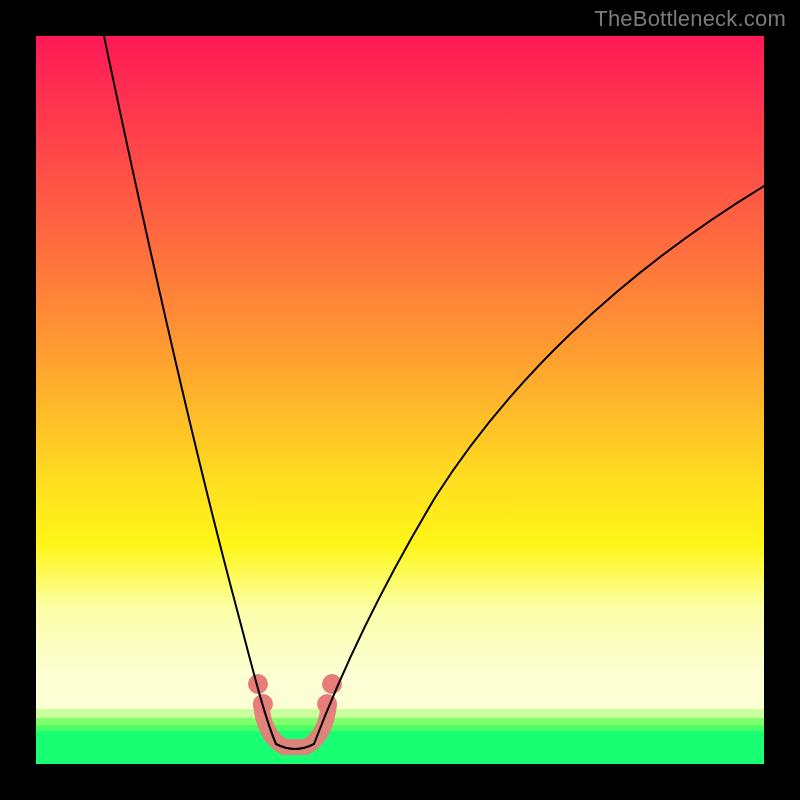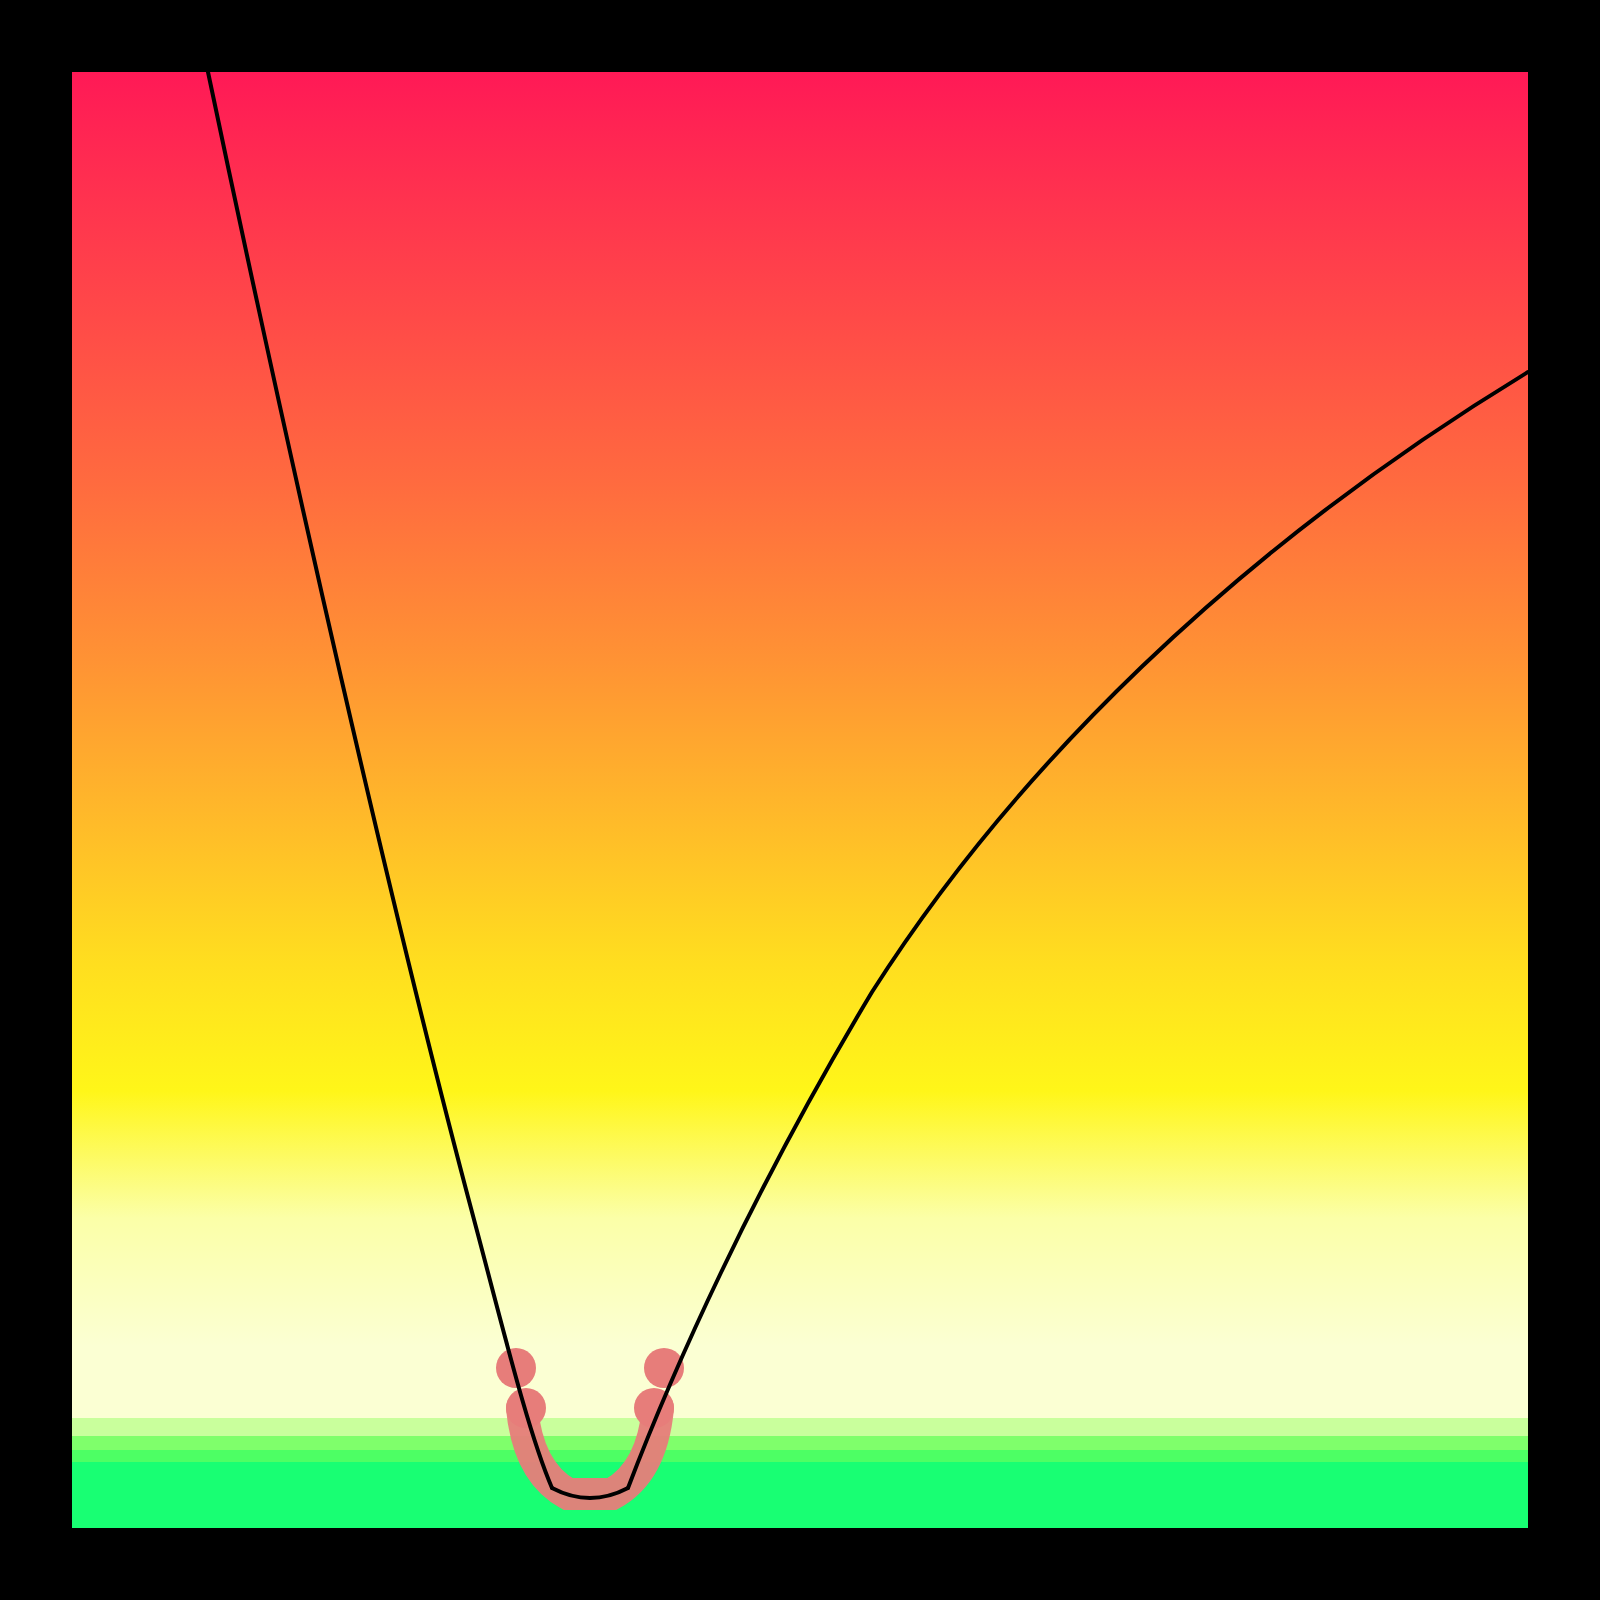--- a/index.html
+++ b/index.html
@@ -92,20 +92,21 @@
   }
   .basin-dot {
     fill: #e77d7a;
   }
 </style>
 </head>
 <body>
 
 <div class="frame">
 
+  <div class="watermark">TheBottleneck.com</div>
 
   <div class="plot-area">
 
     <div class="plot-gradient">
       <div class="gradient-main"></div>
       <div class="gradient-band band-paleyellow"></div>
       <div class="gradient-band band-mint"></div>
       <div class="gradient-band band-green1"></div>
       <div class="gradient-band band-green2"></div>
       <div class="gradient-band band-green3"></div>

